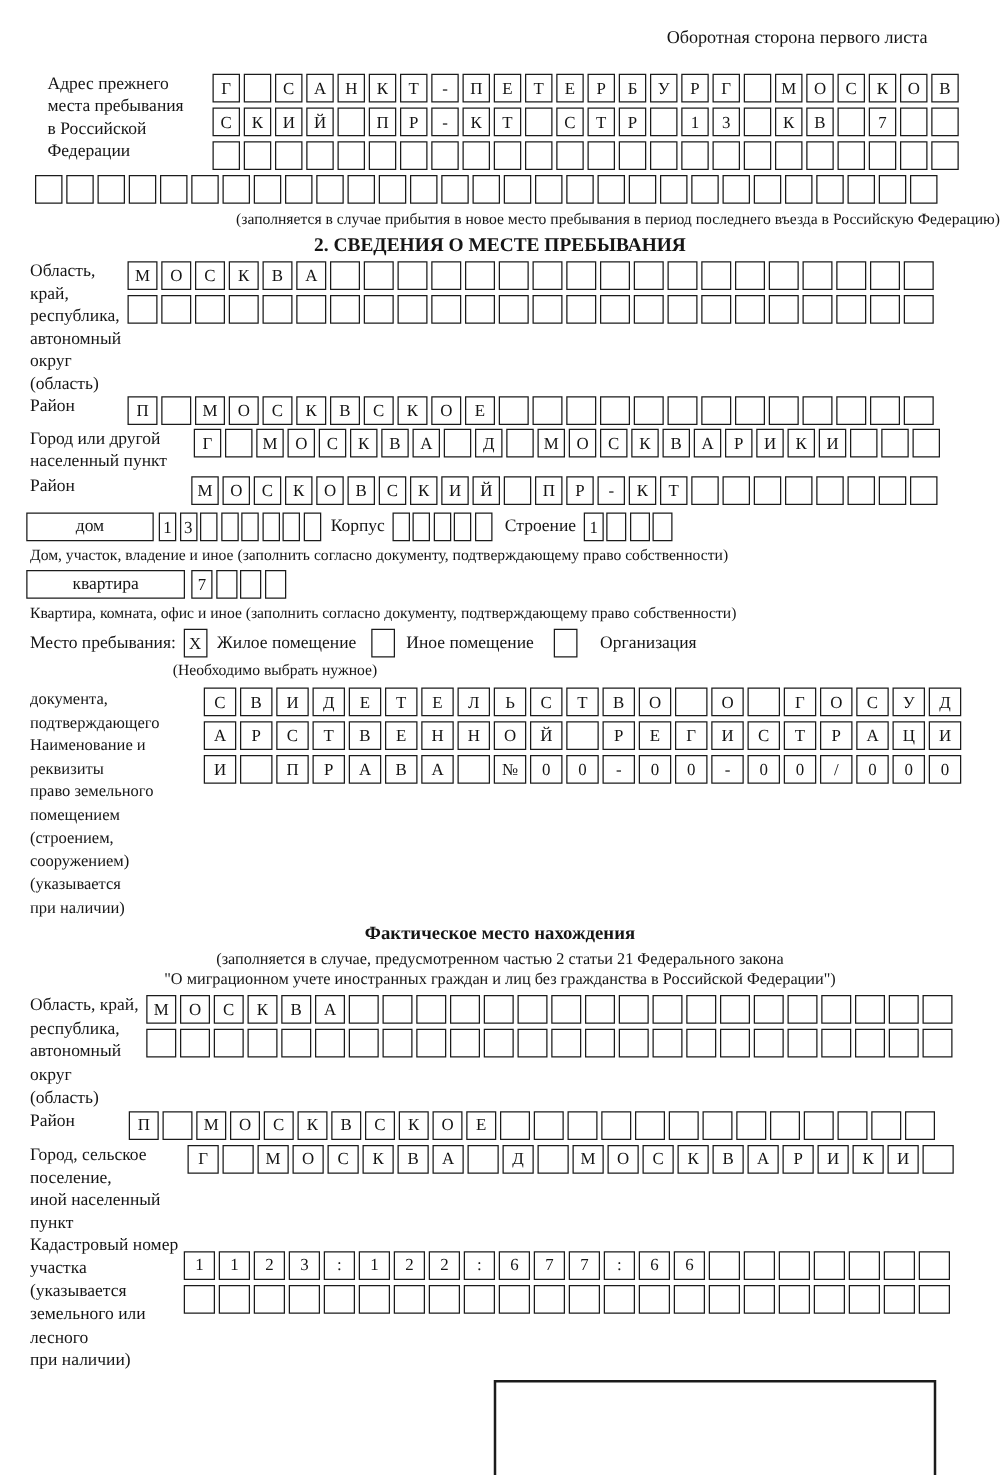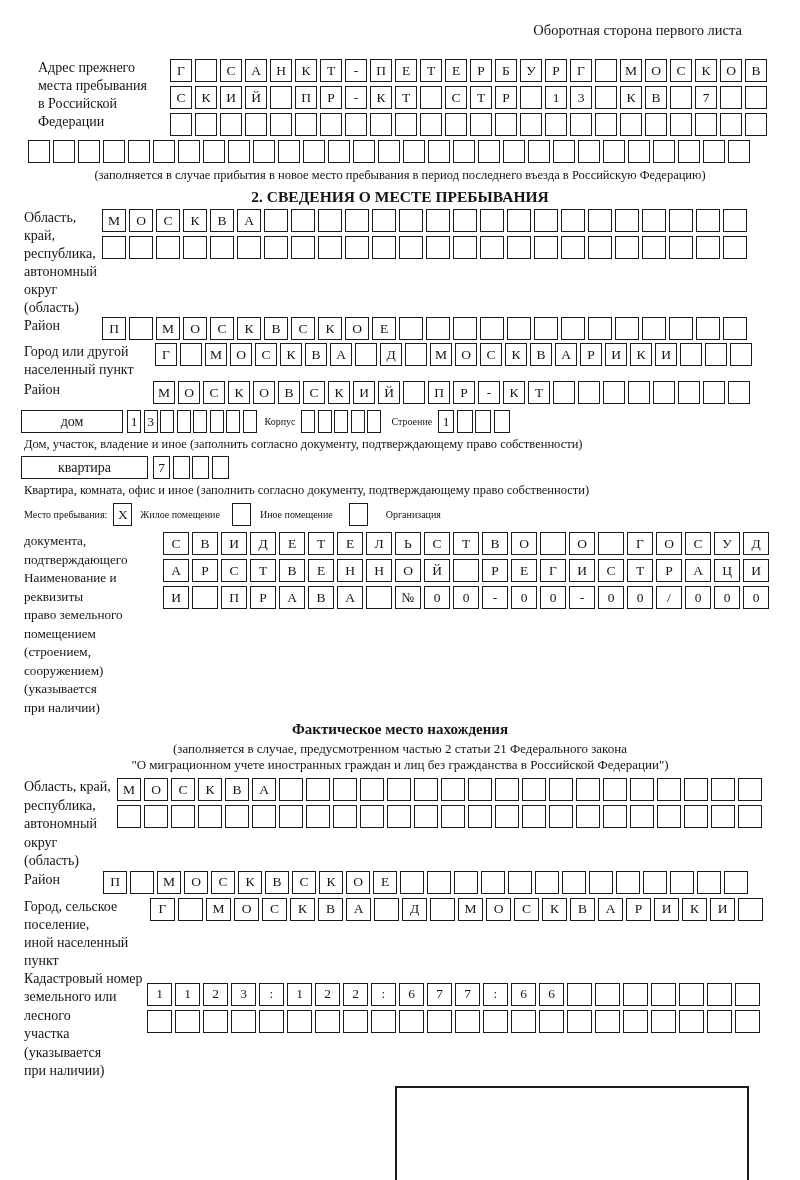--- a/index.html
+++ b/index.html
@@ -20,21 +20,21 @@
     display:flex;align-items:center;justify-content:center;
     font-size:13.5px;line-height:1;background:#fff;
   }
   .widebox{
     flex:0 0 auto;height:21px;border:1.6px solid #1b1b1b;background:#fff;
     display:flex;align-items:center;justify-content:center;font-size:14px;
   }
   .caption{font-size:12.5px;line-height:16px;}
   .center{text-align:center;}
   .sec-title{font-size:15.5px;font-weight:bold;text-align:center;margin-top:5px;}
-  .inline-label{font-size:10px;line-height:21px;}
+  .inline-label{font-size:14px;line-height:21px;}
   .stamp-box{border:2px solid #1b1b1b;background:#fff;}
 </style>
 </head>
 <body>
 
 <div class="page">
 
   <div class="top-note">Оборотная сторона первого листа</div>
 
   <div class="field" style="margin-left:38px;margin-top:20px;">
@@ -149,21 +149,21 @@
       <div class="cell" style="width: 20px;"></div>
       <div class="cell" style="width: 20px;"></div>
       <div class="cell" style="width: 20px;"></div>
       <div class="cell" style="width: 20px;"></div>
       <div class="cell" style="width: 20px;"></div>
       <div class="cell" style="width: 20px;"></div>
       <div class="cell" style="width: 20px;"></div>
       <div class="cell" style="width: 20px;"></div>
       <div class="cell" style="width: 20px;"></div>
     </div>
-  <div class="caption center" style="margin-top:4px;">(заполняется в случае прибытия в новое место пребывания в период последнего въезда в Российскую Федерацию)</div>
+  <div class="caption center" style="margin-top:4px;text-align:right;">(заполняется в случае прибытия в новое место пребывания в период последнего въезда в Российскую Федерацию)</div>
 
   <div class="sec-title">2. СВЕДЕНИЯ О МЕСТЕ ПРЕБЫВАНИЯ</div>
 
   <div class="field" style="margin-left:24px;margin-top:3px;">
     <div class="field-label" style="width:78px;">
         <div>Область, край,</div>
         <div>республика,</div>
         <div>автономный</div>
         <div>округ (область)</div>
       </div>
@@ -359,20 +359,21 @@
 
   <div style="display:flex;align-items:center;margin-left:24px;margin-top:5px;">
     <div class="inline-label">Место пребывания:</div>
     <div class="cell" style="width:17px;margin-left:6px;">X</div>
     <div class="inline-label" style="margin-left:8px;">Жилое помещение</div>
     <div class="cell" style="width:17px;margin-left:12px;"></div>
     <div class="inline-label" style="margin-left:9px;">Иное помещение</div>
     <div class="cell" style="width:17px;margin-left:16px;"></div>
     <div class="inline-label" style="margin-left:18px;">Организация</div>
   </div>
+  <div class="caption center" style="width:440px;margin-top:2px;">(Необходимо выбрать нужное)</div>
 
   <div class="field" style="margin-left:24px;margin-top:6px;">
     <div class="field-label small" style="width:139px;">
         <div>документа, подтверждающего</div>
         <div>Наименование и реквизиты</div>
         <div>право земельного</div>
         <div>помещением (строением,</div>
         <div>сооружением) (указывается</div>
         <div>при наличии)</div>
       </div>
@@ -575,22 +576,22 @@
         <div class="cell" style="width: 23px;">И</div>
         <div class="cell" style="width: 23px;">К</div>
         <div class="cell" style="width: 23px;">И</div>
         <div class="cell" style="width: 23px;"></div>
       </div>
   </div>
 
   <div class="field" style="margin-left:24px;">
     <div class="field-label" style="width:123px;line-height:18.5px;">
         <div>Кадастровый номер</div>
+        <div>участка (указывается</div>
         <div>земельного или лесного</div>
-        <div>участка (указывается</div>
         <div>при наличии)</div>
       </div>
     <div class="rows" style="margin-top:13px;">
       <div class="cells">
           <div class="cell" style="width: 23px;">1</div>
           <div class="cell" style="width: 23px;">1</div>
           <div class="cell" style="width: 23px;">2</div>
           <div class="cell" style="width: 23px;">3</div>
           <div class="cell" style="width: 23px;">:</div>
           <div class="cell" style="width: 23px;">1</div>

